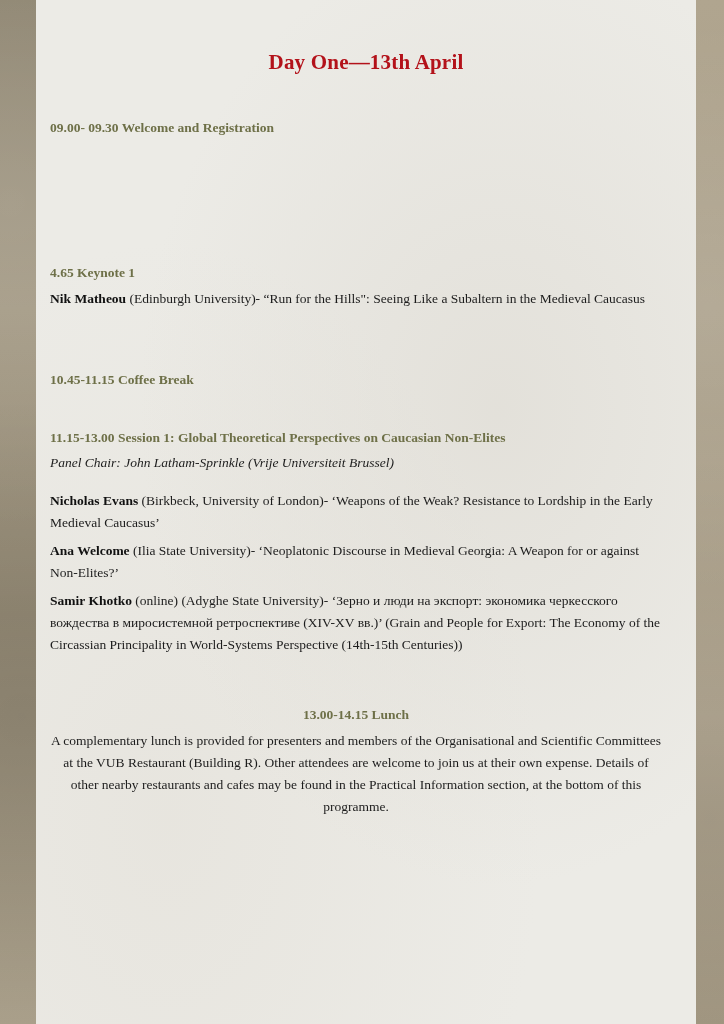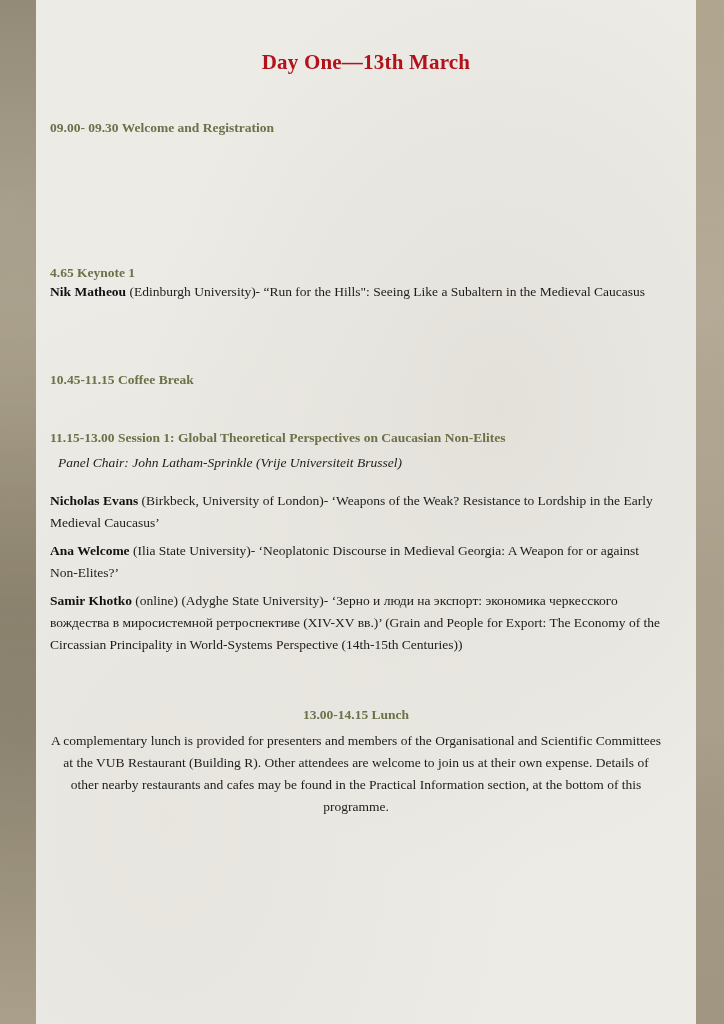--- a/index.html
+++ b/index.html
@@ -55,39 +55,39 @@
   .para b { font-weight: bold; color: #111; }
   .italic { font-style: italic; }
 </style>
 </head>
 <body>
 
 <div class="border-left"></div>
 <div class="border-right"></div>
 
 <div class="page">
-  <div class="title">Day One—13th March</div>
+  <div class="title">Day One—13th April</div>
 
   <div class="block" style="top:120px;">
     <p class="heading">09.00- 09.30 Welcome and Registration</p>
   </div>
 
 
   <div class="block" style="top:265px;">
     <p class="heading">4.65 Keynote 1</p>
-    <p class="para" style=""><b>Nik Matheou</b><span> (Edinburgh University)- “Run for the Hills": Seeing Like a Subaltern in the Medieval Caucasus</span></p>
+    <p class="para" style="margin-top:7px;"><b>Nik Matheou</b><span> (Edinburgh University)- “Run for the Hills": Seeing Like a Subaltern in the Medieval Caucasus</span></p>
   </div>
 
   <div class="block" style="top:372px;">
     <p class="heading">10.45-11.15 Coffee Break</p>
   </div>
 
   <div class="block" style="top:430px;">
     <p class="heading">11.15-13.00 Session 1: Global Theoretical Perspectives on Caucasian Non-Elites</p>
-    <p class="para italic" style="margin-top:6px;margin-left:8px;">Panel Chair: John Latham-Sprinkle (Vrije Universiteit Brussel)</p>
+    <p class="para italic" style="margin-top:6px;">Panel Chair: John Latham-Sprinkle (Vrije Universiteit Brussel)</p>
     <p class="para" style="margin-top:16px;"><b>Nicholas Evans</b><span> (Birkbeck, University of London)- ‘Weapons of the Weak? Resistance to Lordship in the Early Medieval Caucasus’</span></p>
     <p class="para" style="margin-top:6px;"><b>Ana Welcome</b><span> (Ilia State University)- ‘Neoplatonic Discourse in Medieval Georgia: A Weapon for or against Non-Elites?’</span></p>
     <p class="para" style="margin-top:6px;"><b>Samir Khotko</b><span> (online) (Adyghe State University)- ‘Зерно и люди на экспорт: экономика черкесского вождества в миросистемной ретроспективе (XIV-XV вв.)’ (Grain and People for Export: The Economy of the Circassian Principality in World-Systems Perspective (14th-15th Centuries))</span></p>
   </div>
 
   <div class="block" style="top:707px;text-align:center;">
     <p class="heading">13.00-14.15 Lunch</p>
     <p class="para" style="margin-top:7px;">A complementary lunch is provided for presenters and members of the Organisational and Scientific Committees at the VUB Restaurant (Building R). Other attendees are welcome to join us at their own expense.  Details of other nearby restaurants and cafes may be found in the Practical Information section, at the bottom of this programme.</p>
   </div>
 </div>

